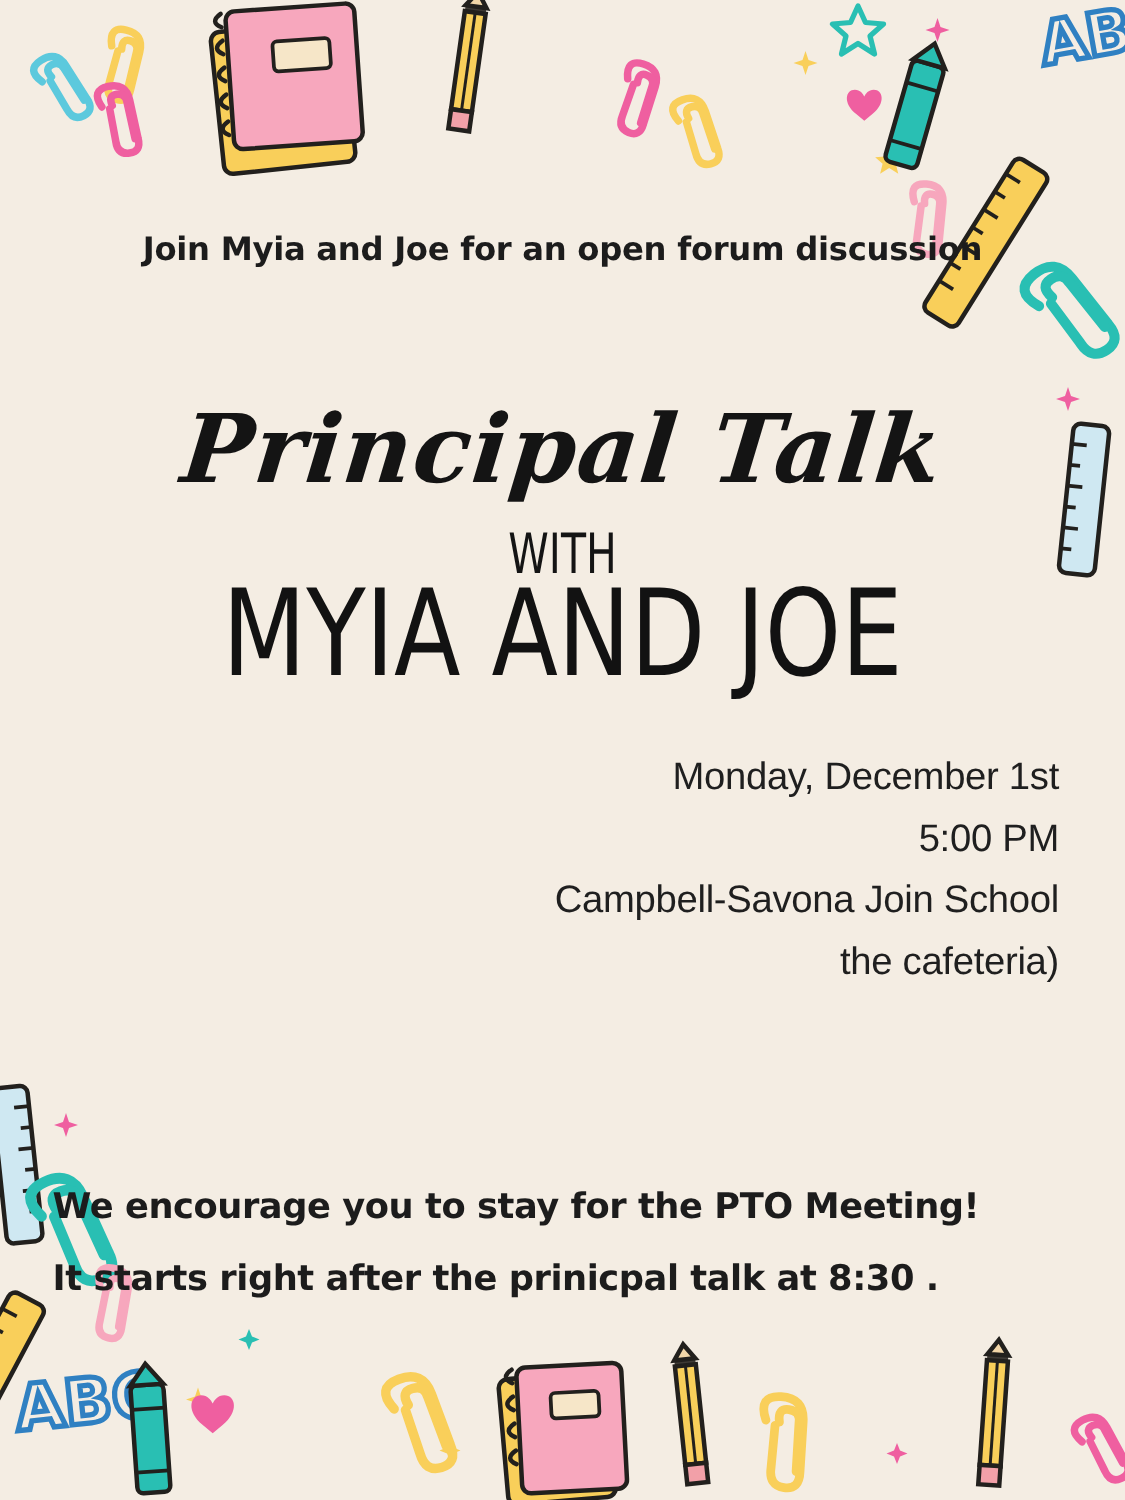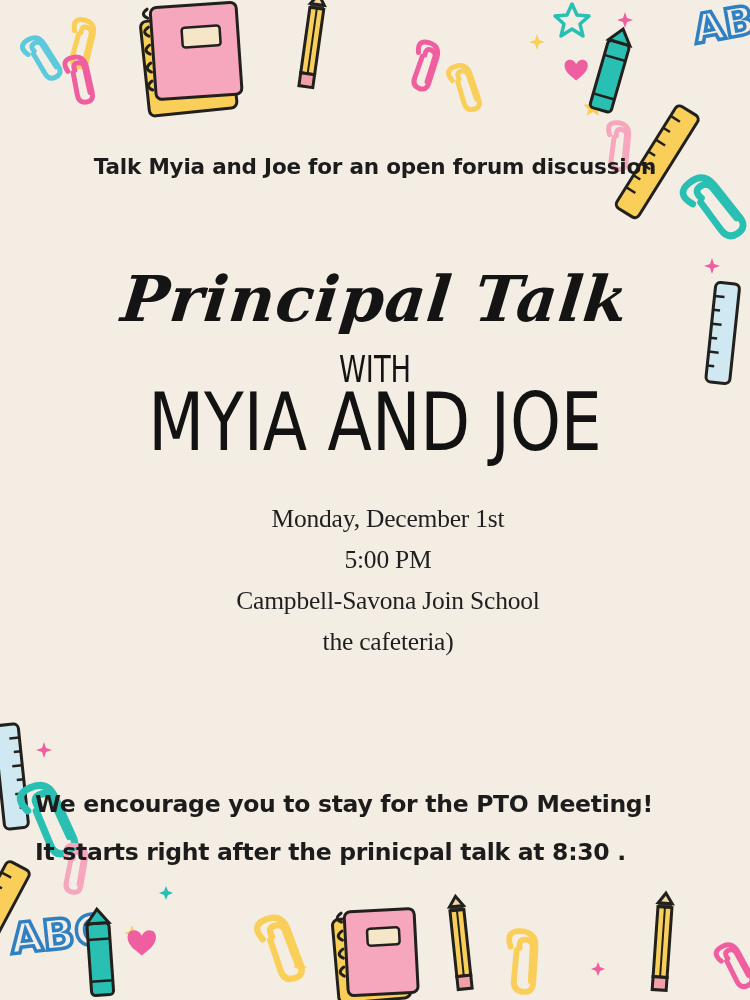--- a/index.html
+++ b/index.html
@@ -95,24 +95,24 @@
     line-height: 84px;
     font-weight: 400;
     color: #121212;
     transform: scaleX(0.9);
     white-space: nowrap;
   }
 
   .details {
     position: absolute;
     top: 498px;
-    left: 58px;
+    left: 46px;
     width: 660px;
-    text-align: center;
-    font-family: Liberation Serif, serif;
+    text-align: right;
+    font-family: Liberation Sans, sans-serif;
     font-size: 25.5px;
     line-height: 41px;
     color: #1f1f1f;
     letter-spacing: -0.2px;
   }
 
   .footer {
     position: absolute;
     top: 780px;
     left: 35px;
@@ -341,21 +341,21 @@
     </g>
 
     <g transform="translate(712,950) rotate(-24)">
       <path d="M4 14 q-6 -12 6 -13 q12 -1 13 11 l2 26 q1 9 -7 9 q-8 0 -8 -9 l-1 -22" fill="none" stroke="#ef5fa0" stroke-width="5" stroke-linecap="round"></path>
       <path d="M11 14 q-2 -7 4 -7 q6 0 6 6 l2 25" fill="none" stroke="#ef5fa0" stroke-width="5" stroke-linecap="round"></path>
     </g>
   </svg>
 
   <div class="content">
 
-    <div class="intro-line">Talk Myia and Joe for an open forum discussion</div>
+    <div class="intro-line">Join Myia and Joe for an open forum discussion</div>
 
     <div class="script-title">Principal Talk</div>
 
     <div class="with-word">WITH</div>
 
     <div class="names">MYIA AND JOE</div>
 
     <div class="details">
       <div>Monday, December 1st</div>
       <div>5:00 PM</div>

